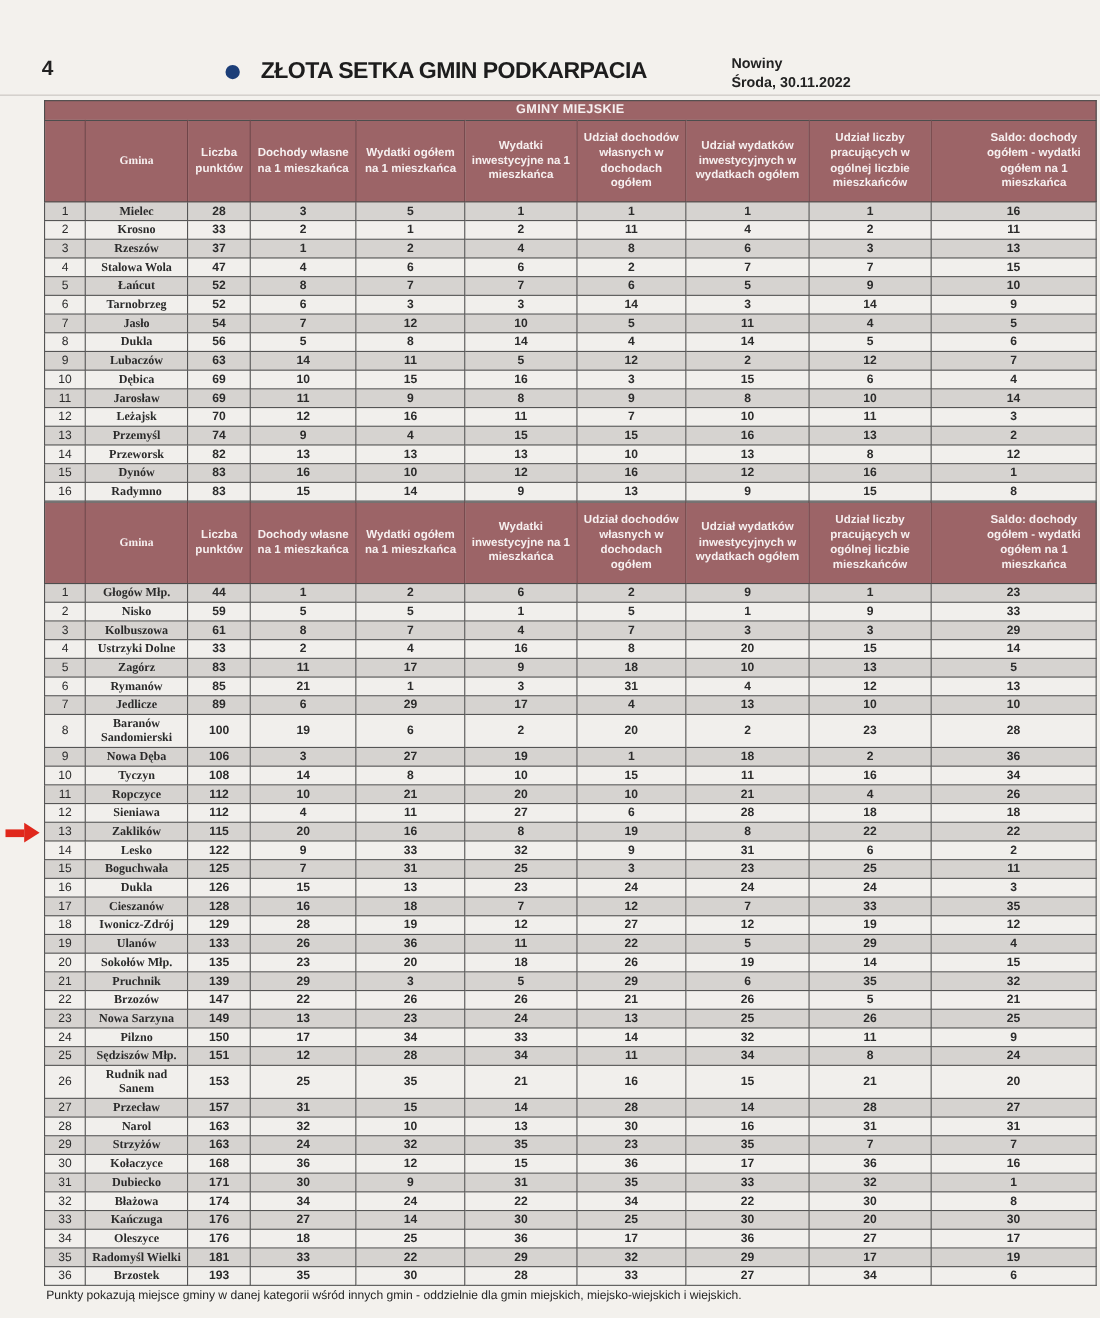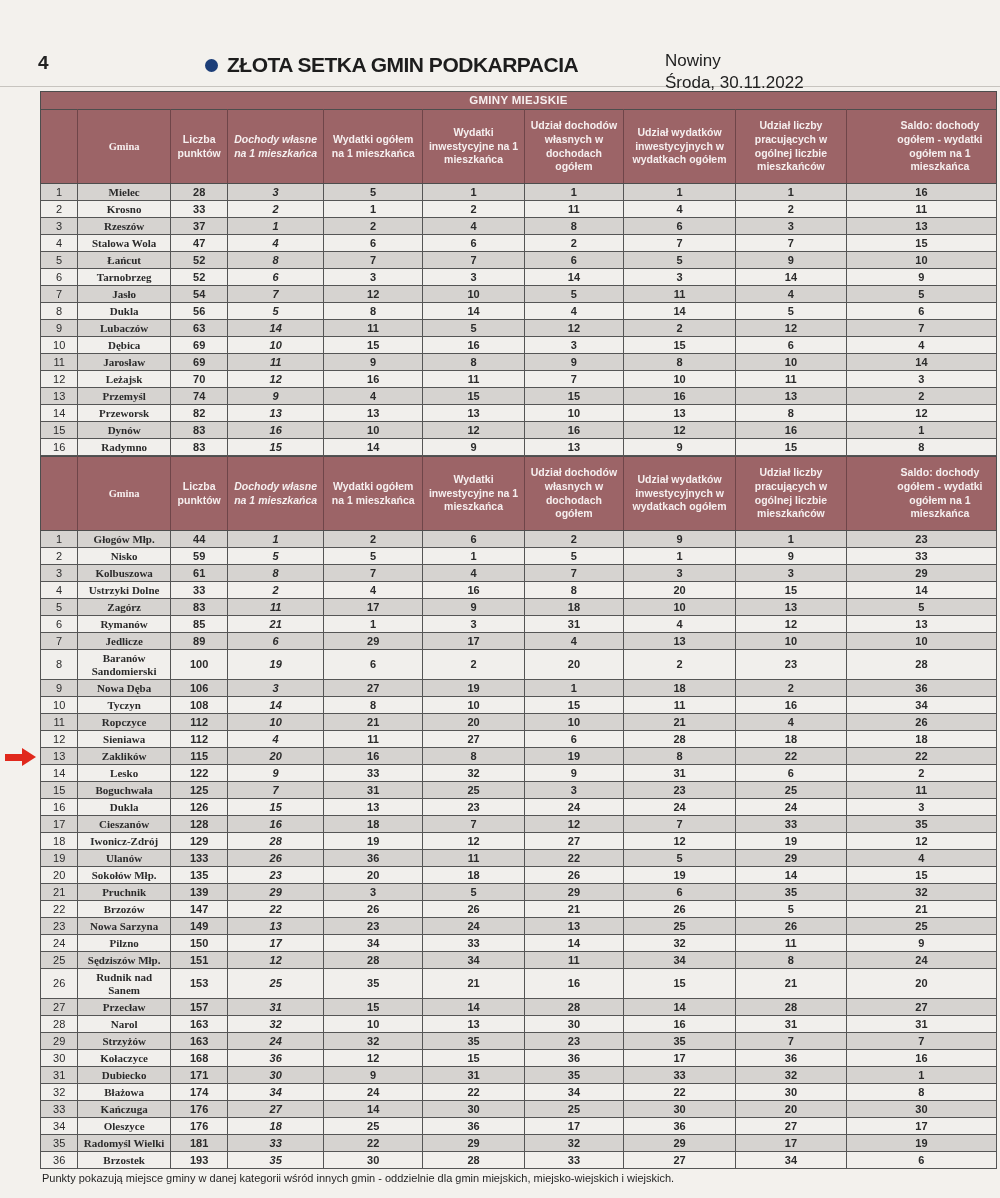--- a/index.html
+++ b/index.html
@@ -4,24 +4,24 @@
 <style>
   html,body{margin:0;padding:0;}
   body{
     width:1000px;height:1198px;overflow:hidden;position:relative;
     background:#f3f1ed;
     font-family:"Liberation Sans", sans-serif;
     color:#2b2b2b;
   }
   .topbar{position:relative;height:86px;}
   .pagenum{position:absolute;left:38px;top:52px;font-size:19px;font-weight:700;color:#222;}
-  .masthead{position:absolute;left:205px;top:53px;display:flex;align-items:center;gap:9px;}
+  .masthead{position:absolute;left:205px;top:53px;display:flex;align-items:center;gap:19px;}
   .dot{width:13px;height:13px;border-radius:50%;background:#1c3e78;display:inline-block;}
   .mast-title{font-size:21px;font-weight:700;letter-spacing:-0.5px;color:#1d1d1d;}
-  .pubinfo{position:absolute;left:665px;top:50px;font-size:17px;line-height:1.3;color:#222;}
+  .pubinfo{position:absolute;left:665px;top:50px;font-size:13px;line-height:1.3;color:#222;font-weight:bold;}
   .rule{border-top:1px solid #c7c4bf;margin:0 0 4px 0;}
 
   .tablewrap{margin-left:40px;width:957px;}
   .section-title{
     box-sizing:border-box;width:100%;
     background:#9c6467;color:#f6efef;
     font-size:11.5px;font-weight:700;text-align:center;
     padding:2px 0 3px 0;
     border:1px solid #4d4d4d;border-bottom:none;
     letter-spacing:0.3px;
@@ -40,21 +40,21 @@
   tbody td{
     font-size:11px;line-height:13px;padding:1.5px 2px;
     text-align:center;vertical-align:middle;
     background:#f1efec;font-weight:700;
   }
   tbody tr:nth-child(odd) td{background:#d6d3d0;}
   tbody td.col0{font-weight:400;}
   .col0{width:3.9%;}
   .col1{width:9.7%;font-family:Liberation Serif, serif;}
   .col2{width:6.0%;}
-  .col3{width:10.0%;font-style:italic;}
+  .col3{width:10.0%;}
   .col4{width:10.4%;}
   .col5{width:10.6%;}
   .col6{width:10.4%;}
   .col7{width:11.7%;}
   .col8{width:11.6%;}
   .col9{width:15.7%;}
 
   .footnote{margin:3px 0 0 42px;font-size:11px;color:#1f1f1f;}
 
   .arrow{position:absolute;left:5px;top:738px;display:flex;align-items:center;}

